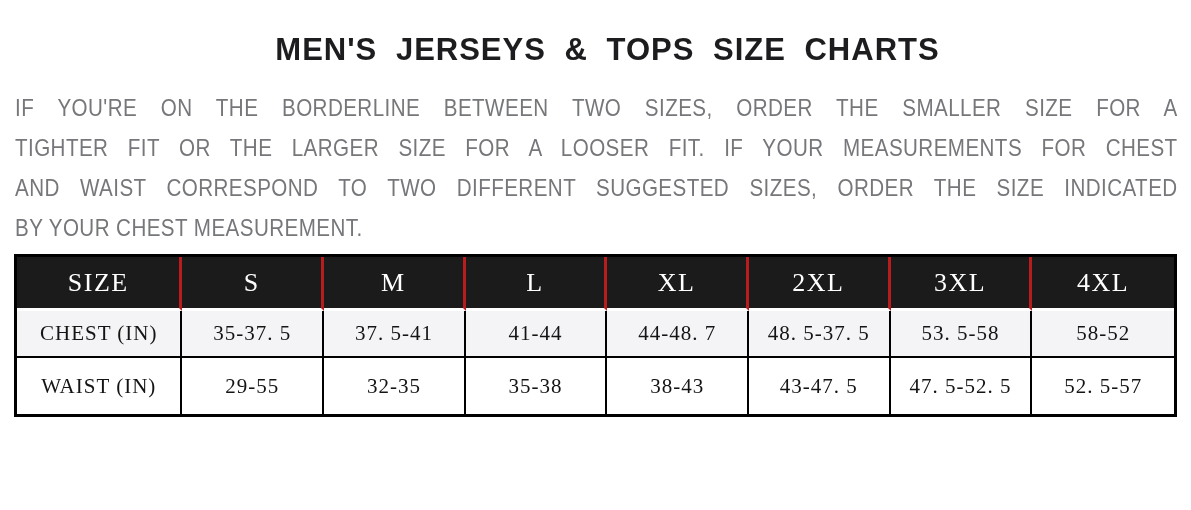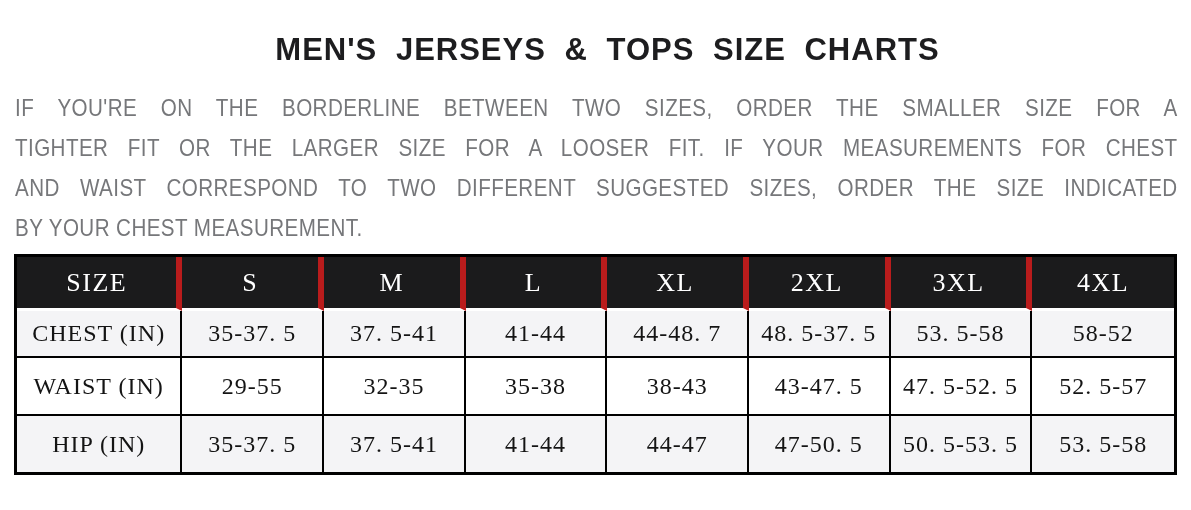--- a/index.html
+++ b/index.html
@@ -72,25 +72,25 @@
 
   thead th {
     background: #1b1b1c;
     color: #ffffff;
     font-weight: 400;
     font-size: 26px;
     letter-spacing: 1.5px;
     height: 51px;
     border-bottom: 3px solid #ffffff;
   }
-  thead th:not(:last-child) { border-right: 6px solid #b91c1c; }
+  thead th:not(:last-child) { border-right: 3px solid #b91c1c; }
 
   tbody th, tbody td {
     font-weight: 400;
-    font-size: 24px;
+    font-size: 21px;
     color: #141414;
     letter-spacing: 1px;
     background: #ffffff;
   }
   tbody tr:first-child > * { height: 45px; }
   tbody tr:not(:first-child) > * { height: 56px; }
   tbody tr:not(:last-child) > * { border-bottom: 2px solid #000000; }
   tbody tr > *:not(:last-child) { border-right: 2px solid #000000; }
   tbody tr:nth-child(odd) > * { background: #f4f4f6; }
 </style>
@@ -145,26 +145,16 @@
       <tr>
         <th>WAIST (IN)</th>
         <td>29-55</td>
         <td>32-35</td>
         <td>35-38</td>
         <td>38-43</td>
         <td>43-47. 5</td>
         <td>47. 5-52. 5</td>
         <td>52. 5-57</td>
       </tr>
-      <tr>
-        <th>HIP (IN)</th>
-        <td>35-37. 5</td>
-        <td>37. 5-41</td>
-        <td>41-44</td>
-        <td>44-47</td>
-        <td>47-50. 5</td>
-        <td>50. 5-53. 5</td>
-        <td>53. 5-58</td>
-      </tr>
     </tbody>
   </table>
 
 </div>
 
 </body></html>

